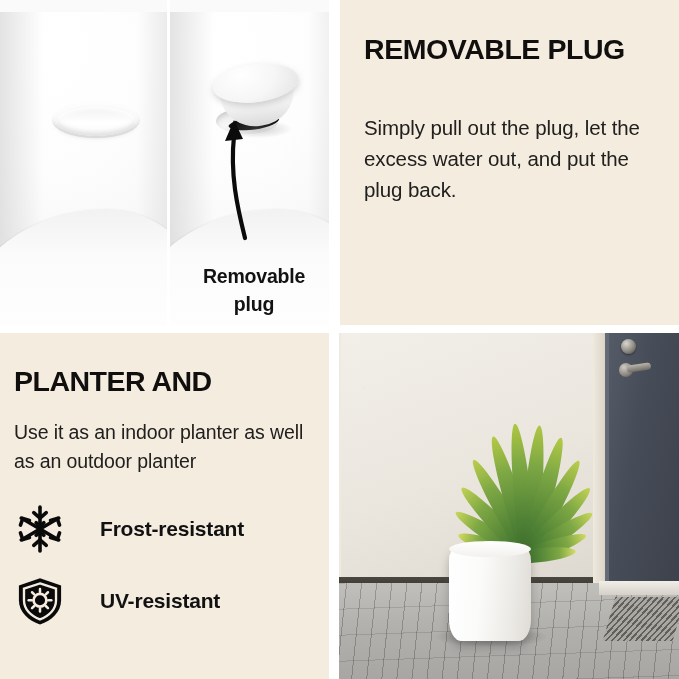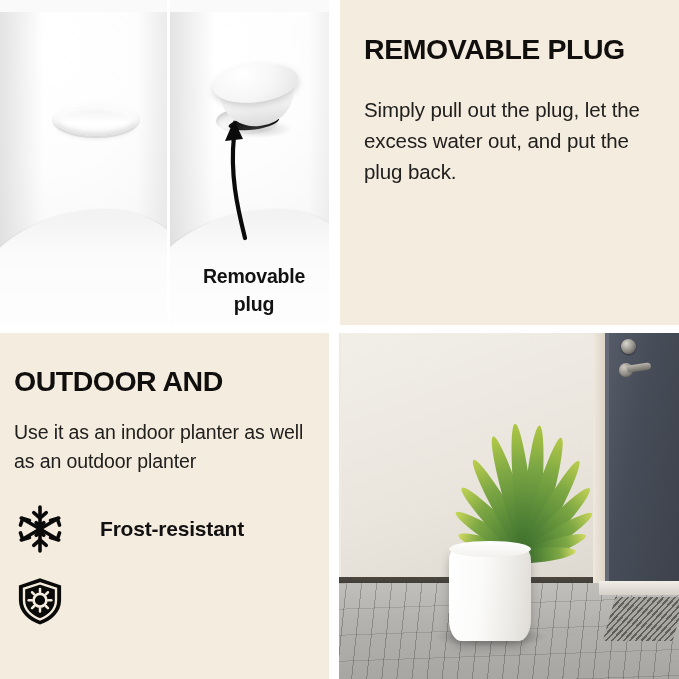--- a/index.html
+++ b/index.html
@@ -153,21 +153,21 @@
   #quad-tr .inner { padding: 31px 24px 0 25px; }
 
   .headline {
     color: #100f0d;
     font-size: 28.5px;
     font-weight: 800;
     line-height: 1.30;
     letter-spacing: -0.45px;
   }
   .body-copy {
-    margin-top: 26px;
+    margin-top: 44px;
     color: #20201e;
     font-size: 20.5px;
     font-weight: 400;
     line-height: 1.52;
     letter-spacing: -0.1px;
   }
 
   
   #quad-bl .inner { padding: 32px 14px 0 14px; }
 
@@ -419,21 +419,21 @@
       <div class="headline">
         <div>REMOVABLE PLUG</div>
       </div>
       <p class="body-copy">Simply pull out the plug, let the excess water out, and put the plug back.</p>
     </div>
   </div>
 
   <div class="quad" id="quad-bl">
     <div class="inner">
       <div class="headline-bl">
-        <div>OUTDOOR AND</div>
+        <div>PLANTER AND</div>
       </div>
       <p class="body-copy-bl">Use it as an indoor planter as well as an outdoor planter</p>
 
       <div class="feature-list">
 
         <div class="feature-row">
           <span class="feature-icon">
             <svg width="50" height="50" viewBox="0 0 64 64" fill="none" stroke="#0a0a0a" stroke-width="4.6" stroke-linecap="round" stroke-linejoin="round">
               <line x1="32" y1="4" x2="32" y2="60"></line>
               <line x1="8" y1="18" x2="56" y2="46"></line>
@@ -463,20 +463,21 @@
                 <line x1="32" y1="41.5" x2="32" y2="45.5"></line>
                 <line x1="17.5" y1="31" x2="21.5" y2="31"></line>
                 <line x1="42.5" y1="31" x2="46.5" y2="31"></line>
                 <line x1="21.8" y1="20.8" x2="24.6" y2="23.6"></line>
                 <line x1="39.4" y1="38.4" x2="42.2" y2="41.2"></line>
                 <line x1="42.2" y1="20.8" x2="39.4" y2="23.6"></line>
                 <line x1="24.6" y1="38.4" x2="21.8" y2="41.2"></line>
               </g>
             </svg>
           </span>
+          <span class="feature-label">UV-resistant</span>
         </div>
 
       </div>
     </div>
   </div>
 
   <div class="quad" id="quad-br">
     <div id="scene">
 
       <div class="scene-wall"></div>

